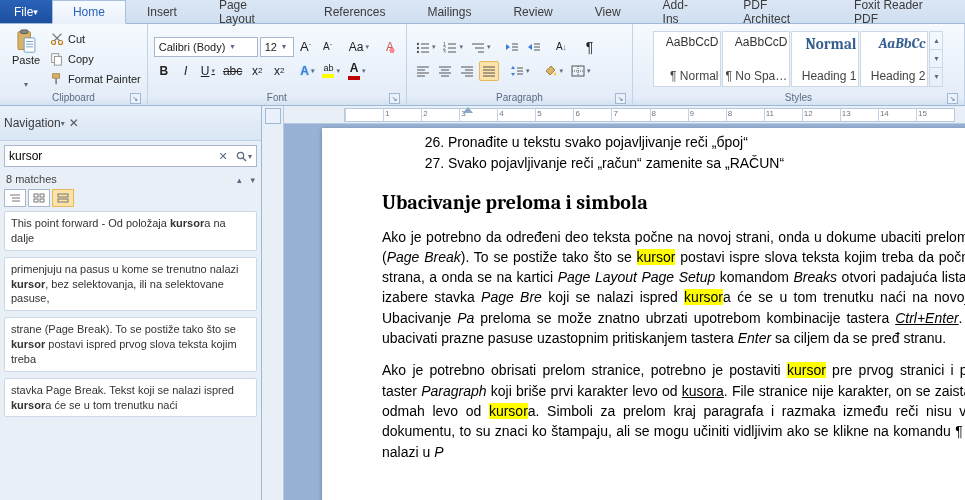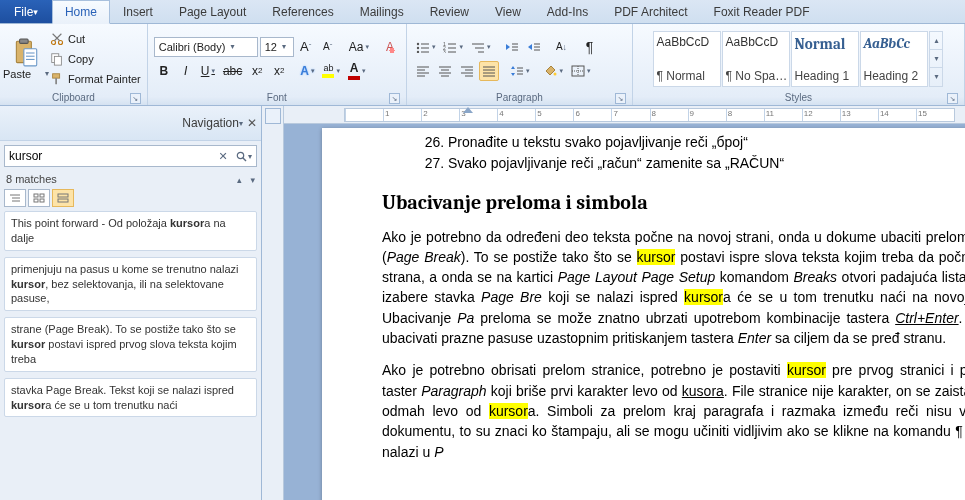--- a/index.html
+++ b/index.html
@@ -2,34 +2,34 @@
 <html><head>
 <meta charset="utf-8">
 <style>
   * { box-sizing: border-box; margin: 0; padding: 0; font-family: "Segoe UI", Tahoma, sans-serif; }
   body { width: 965px; height: 500px; overflow: hidden; background: #fff; font-size: 11px; color: #222; }
 
   
   .tabstrip { height: 24px; background: linear-gradient(#dbe6f4, #cfdff0); border-bottom: 1px solid #9fb8d6; display: flex; align-items: stretch; }
   .file-tab { background: linear-gradient(#2a62b8, #1d4fa0); color: #fff; padding: 3px 14px; font-size: 12px; display: flex; align-items: center; }
   .file-tab .caret { font-size: 9px; }
-  .tab { padding: 4px 12px; font-size: 12px; color: #3b3b3b; display: flex; align-items: center; border: 1px solid transparent; border-bottom: none; justify-content: flex-end; }
+  .tab { padding: 4px 20px; font-size: 12px; color: #3b3b3b; display: flex; align-items: center; border: 1px solid transparent; border-bottom: none; justify-content: flex-end; }
   .tab.active { background: linear-gradient(#f7fbff, #eaf1fa); border-color: #a8c0dd; border-bottom: 1px solid #eaf1fa; margin-bottom: -1px; color: #2a62b8; }
 
   
   .ribbon { height: 82px; background: linear-gradient(#f6faff, #e4edf8 90%, #d5e2f1); border-bottom: 1px solid #9fb8d6; display: flex; }
   .group { border-right: 1px solid #c2d3e7; padding: 2px 6px 0 6px; display: flex; flex-direction: column; justify-content: space-between; }
   .group-label { text-align: center; font-size: 10px; color: #5a6a80; padding: 1px 0 2px; position: relative; }
   .group-label .launcher { position: absolute; right: 0; bottom: 1px; width: 11px; height: 11px; border: 1px solid #9fb8d6; background: #eaf1fa; font-size: 7px; line-height: 9px; text-align: center; color: #5a6a80; }
   .group-body { flex: 1; display: flex; align-items: center; gap: 4px; }
 
   
   .paste-btn { width: 40px; height: 62px; display: flex; flex-direction: column; align-items: center; justify-content: center; border: 1px solid transparent; border-radius: 3px; }
   .paste-btn svg { width: 26px; height: 30px; }
-  .paste-btn .lbl { font-size: 11px; display:flex; align-items:center; gap:14px;}
+  .paste-btn .lbl { font-size: 11px; display:flex; align-items:center; gap:14px;flex-direction:column;}
   .clip-small { display: flex; flex-direction: column; gap: 2px; }
   .clip-small .row { display: flex; align-items: center; gap: 4px; height: 18px; font-size: 11px; }
   .clip-small svg { width: 14px; height: 14px; }
 
   
   .font-rows { display: flex; flex-direction: column; gap: 4px; }
   .font-row { display: flex; align-items: center; gap: 2px; }
   .combo { height: 20px; border: 1px solid #a8b8cc; background: #fff; display: flex; align-items: center; padding: 0 2px 0 4px; font-size: 11px; }
   .combo .dd { width: 10px; text-align: center; color: #5a6a80; font-size: 8px; margin-left: 2px; }
   .ico-btn { min-width: 20px; height: 20px; display: inline-flex; align-items: center; justify-content: center; border: 1px solid transparent; border-radius: 2px; padding: 0 2px; font-size: 12px; }
@@ -42,33 +42,33 @@
   .fc-swatch { width: 12px; height: 4px; background: #c00000; display: block; margin-top: 1px; }
 
   
   .para-rows { display: flex; flex-direction: column; gap: 4px; }
   .para-row { display: flex; gap: 2px; }
   .center-active { background: #fde3a7; border: 1px solid #e6b85c !important; }
   .pilcrow { font-family: "Times New Roman", serif; font-size: 14px; }
 
   
   .styles-gal { display: flex; gap: 1px; align-items: center; height: 60px; }
-  .style-item { width: 68px; height: 56px; border: 1px solid #cbd8e8; background: #fff; display: flex; flex-direction: column; align-items: flex-start; justify-content: space-between; padding: 3px 2px; }
+  .style-item { width: 68px; height: 56px; border: 1px solid #cbd8e8; background: #fff; display: flex; flex-direction: column; align-items: flex-end; justify-content: space-between; padding: 3px 2px; }
   .style-item .preview { font-size: 12px; color: #333; }
   .style-item .name { font-size: 12px; color: #444; white-space: nowrap; overflow: hidden; text-overflow: ellipsis; max-width: 100%; }
   .style-heading .preview { font-family: Cambria, serif; color: #365f91; font-weight: bold; }
   .style-scroll { width: 14px; height: 56px; display: flex; flex-direction: column; border: 1px solid #cbd8e8; }
   .style-scroll div { flex: 1; display: flex; align-items: center; justify-content: center; font-size: 8px; color: #5a6a80; border-bottom: 1px solid #cbd8e8; }
   .style-scroll div:last-child { border-bottom: none; }
 
   
   .workspace { display: flex; height: calc(500px - 24px - 82px); }
 
   .navpane { width: 262px; background: #e9eff7; border-right: 1px solid #9fb8d6; display: flex; flex-direction: column; }
-  .nav-title { height: 22px; background: linear-gradient(#eaf1fa,#d9e6f4); border-bottom: 1px solid #c2d3e7; display: flex; align-items: center; padding: 17px 4px; font-size: 12px; color: #3b3b3b; justify-content: flex-end; }
+  .nav-title { height: 22px; background: linear-gradient(#eaf1fa,#d9e6f4); border-bottom: 1px solid #c2d3e7; display: flex; align-items: center; padding: 17px 4px; font-size: 12px; color: #3b3b3b; justify-content: flex-start; }
   .nav-title .r { display: flex; gap: 4px; align-items: center; }
   .nav-search { margin: 4px; display: flex; border: 1px solid #a8b8cc; background: #fff; height: 22px; align-items: center; }
   .nav-search input { flex: 1; border: none; outline: none; padding: 0 4px; font-size: 12px; background: transparent; }
   .nav-search .xbtn { width: 18px; text-align: center; color: #5a6a80; font-size: 11px; }
   .nav-search .magdd { width: 24px; text-align: center; color: #5a6a80; display:flex; align-items:center; justify-content:center; gap:1px;}
   .nav-matches { padding: 2px 6px 4px; font-size: 11px; color: #444; display:flex; justify-content:space-between; align-items:center;}
   .nav-views { display: flex; gap: 2px; padding: 0 4px 4px; align-items:center;}
   .nav-view-btn { width: 22px; height: 18px; border: 1px solid #a8b8cc; background: #fff; display: inline-flex; align-items: center; justify-content: center; font-size: 9px; }
   .nav-view-btn.active { background: #fde3a7; border-color: #e6b85c; }
   .nav-results { flex: 1; overflow: hidden; padding: 0 4px; }

